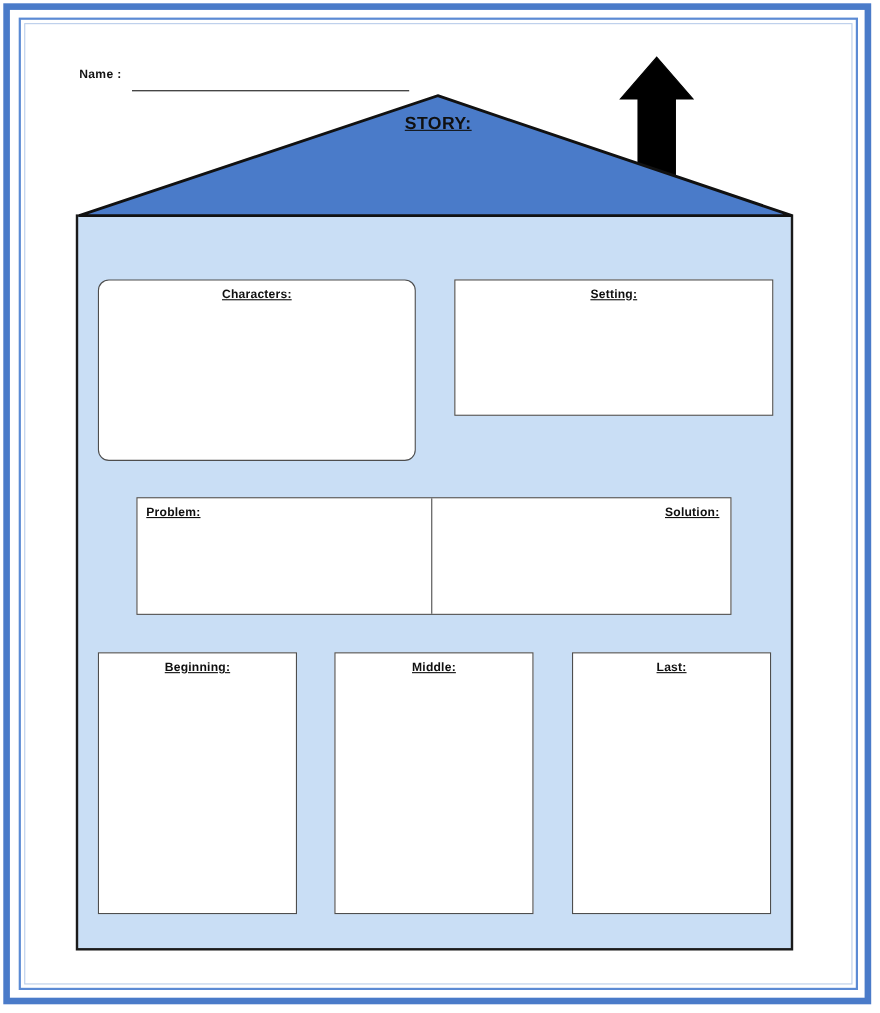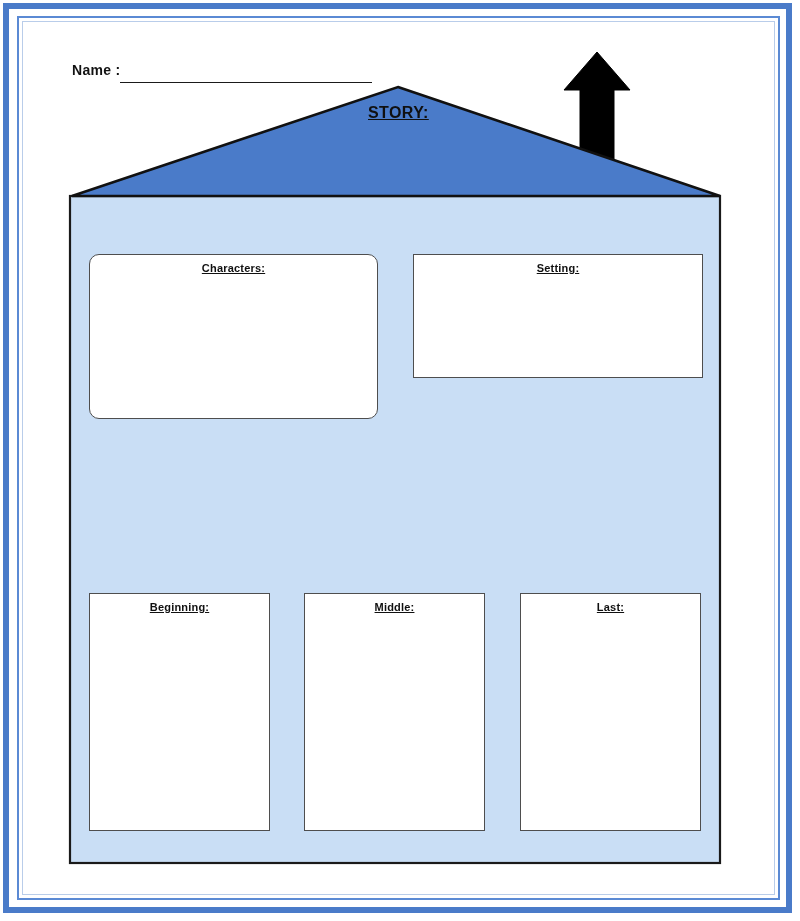--- a/index.html
+++ b/index.html
@@ -60,21 +60,21 @@
     position: absolute;
     left: 72px;
     top: 62px;
     width: 320px;
     height: 26px;
   }
   .name-label {
     position: absolute;
     left: 0;
     top: 0;
-    font-size: 14px;
+    font-size: 11px;
     font-weight: bold;
     color: #121212;
     letter-spacing: 0.3px;
     white-space: nowrap;
   }
   .name-blank {
     position: absolute;
     left: 48px;
     top: 20px;
     width: 252px;
@@ -194,20 +194,28 @@
   <div class="roof-title">STORY:</div>
 
   <div class="box" id="box-characters">
     <span class="box-title title-center">Characters:</span>
   </div>
 
   <div class="box" id="box-setting">
     <span class="box-title title-center">Setting:</span>
   </div>
 
+  <div id="row-problem-solution">
+    <div class="ps-cell" id="cell-problem">
+      <span class="box-title title-left">Problem:</span>
+    </div>
+    <div class="ps-cell" id="cell-solution">
+      <span class="box-title title-right">Solution:</span>
+    </div>
+  </div>
 
   <div class="box" id="box-beginning">
     <span class="box-title title-center">Beginning:</span>
   </div>
 
   <div class="box" id="box-middle">
     <span class="box-title title-center">Middle:</span>
   </div>
 
   <div class="box" id="box-last">

